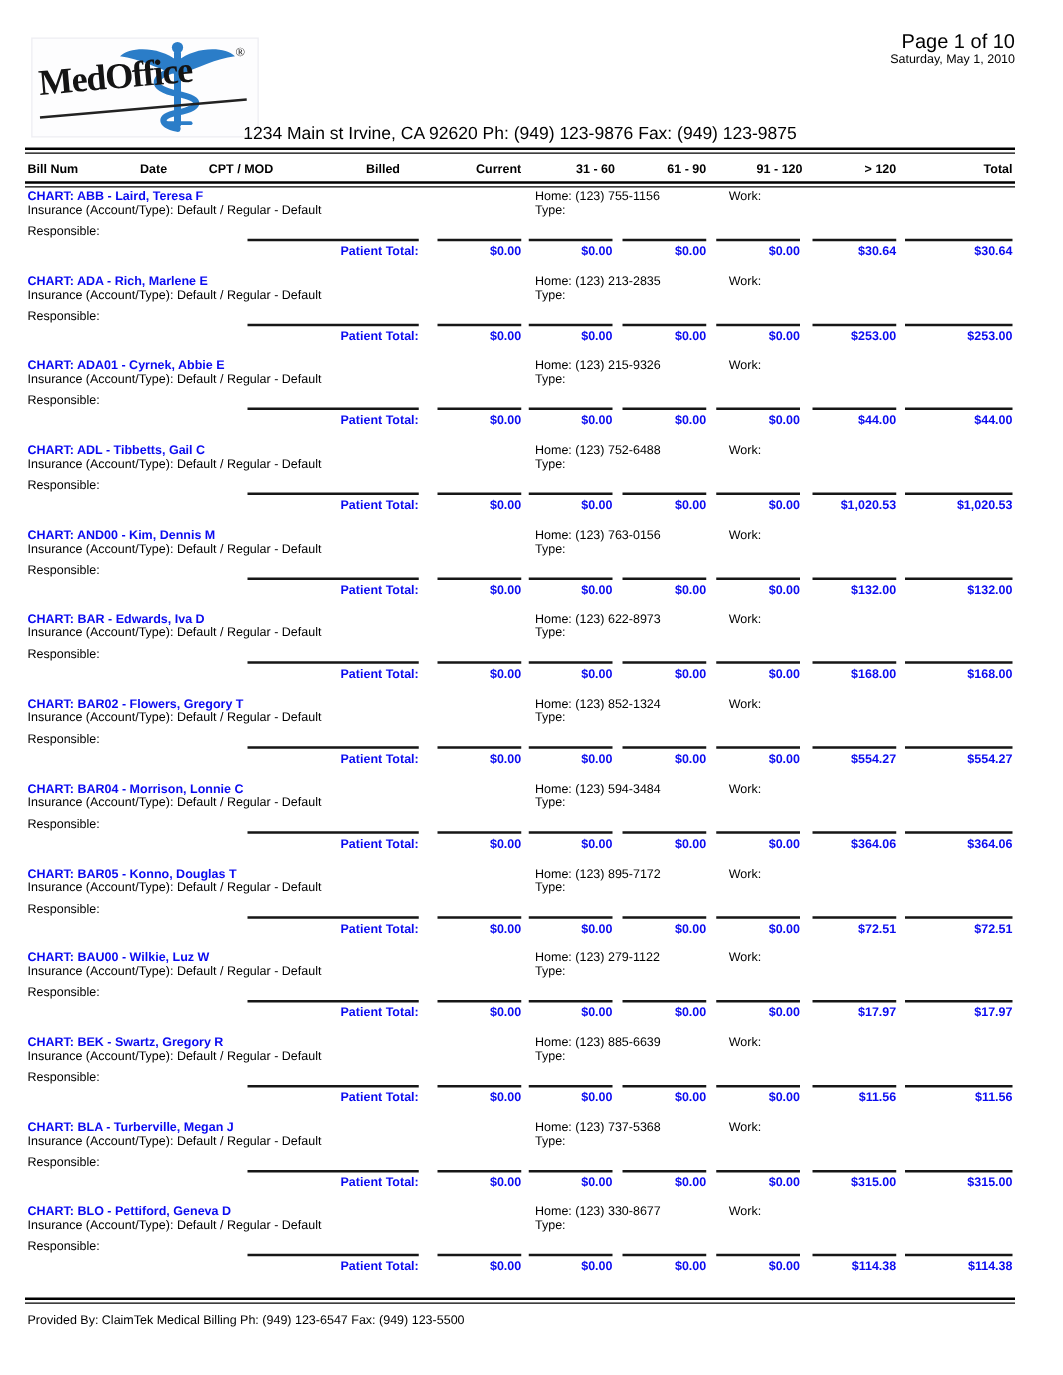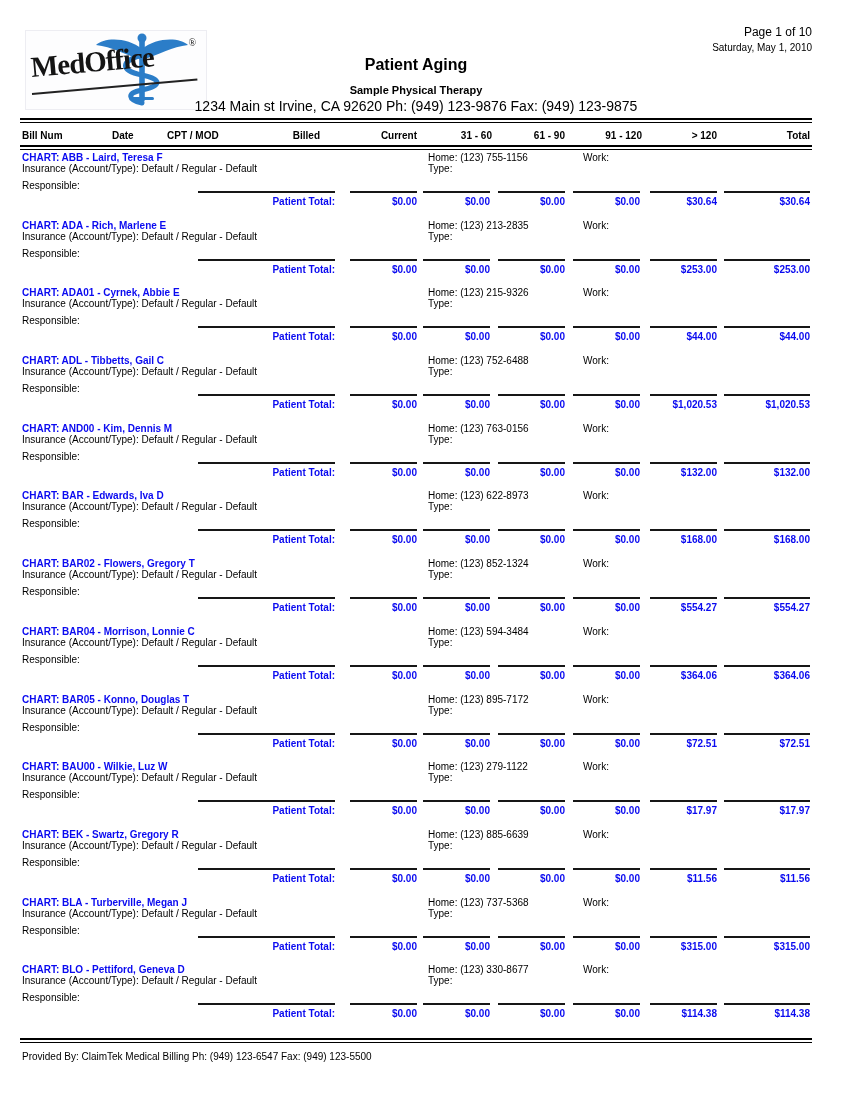--- a/index.html
+++ b/index.html
@@ -4,21 +4,21 @@
 <style>
   html,body{margin:0;padding:0;background:#fff;}
   .page{
     position:relative;width:850px;height:1100px;background:#ffffff;
     font-family:"Liberation Sans",sans-serif;color:#000;overflow:hidden;
   }
   .txt{position:absolute;font-size:10px;line-height:12px;white-space:nowrap;}
   .bold{font-weight:bold;}
   .blue{color:#0a0af0;}
   
-  .pageinfo{position:absolute;right:38px;top:25px;font-size:12px;}
+  .pageinfo{position:absolute;right:38px;top:25px;font-size:16px;}
   .dateinfo{position:absolute;right:38px;top:42px;font-size:10px;}
   
   .title-wrap{position:absolute;left:20px;width:792px;text-align:center;}
   .report-title{top:59px;font-size:16px;font-weight:bold;}
   .practice-name{top:84px;font-size:11px;font-weight:bold;}
   .practice-contact{top:100px;font-size:14px;}
   
   .hrule{position:absolute;left:20px;width:792px;height:1px;
          border-top:2px solid #000;border-bottom:1px solid #000;padding-top:1px;background:transparent;}
   .hr1{top:118px;} .hr2{top:145px;} .hr3{top:1038px;}
@@ -77,22 +77,20 @@
       <path d="M116 24 C94 30 94 40 116 44 C136 48 136 55 116 59 C100 62 102 69 116 72" fill="none" stroke="#2b7dc8" stroke-width="5" stroke-linecap="round"></path>
     </svg>
     <div class="logo-text">MedOffice</div>
     <div class="logo-underline"></div>
     <div class="logo-reg">®</div>
   </div>
 
   <div class="pageinfo">Page 1 of 10</div>
   <div class="dateinfo">Saturday, May 1, 2010</div>
 
-  <div class="txt title-wrap report-title">Patient Aging</div>
-  <div class="txt title-wrap practice-name">Sample Physical Therapy</div>
   <div class="txt title-wrap practice-contact">1234 Main st Irvine, CA 92620 Ph: (949) 123-9876 Fax: (949) 123-9875</div>
 
   <div class="hrule hr1"></div>
 
   <div class="h" style="left:22px">Bill Num</div>
   <div class="h" style="left:112px">Date</div>
   <div class="h" style="left:167px">CPT / MOD</div>
   <div class="h hr-right" style="left:240px">Billed</div>
   <div class="h hr-right" style="left:337px">Current</div>
   <div class="h hr-right" style="left:412px">31 - 60</div>

